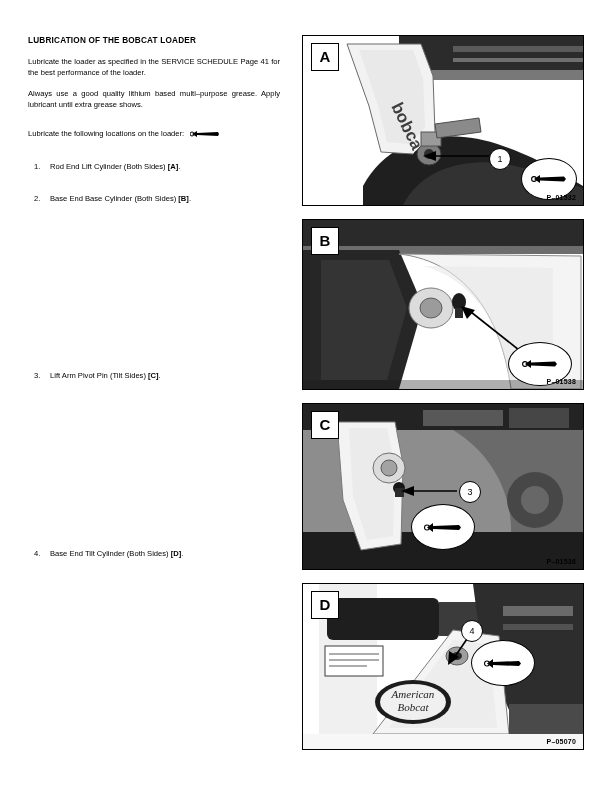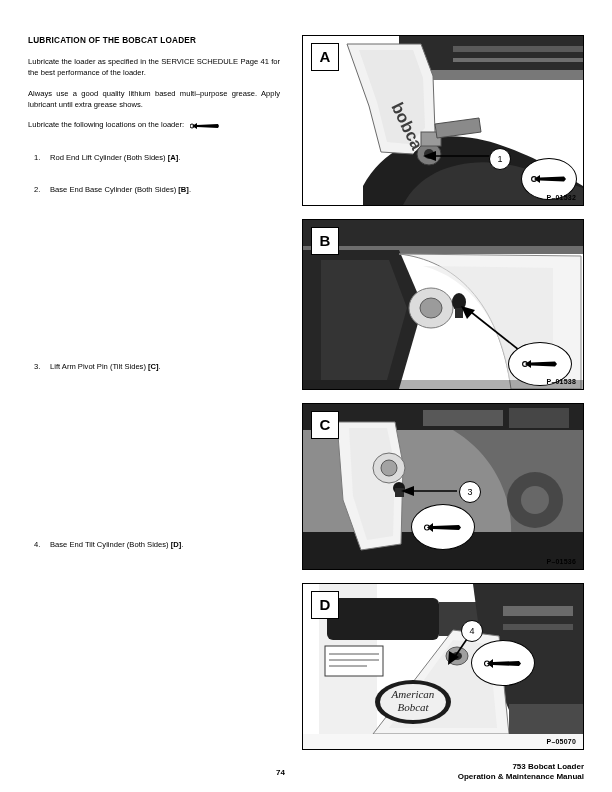--- a/index.html
+++ b/index.html
@@ -38,28 +38,28 @@
   }
   .para {
     font-size: 7.6px;
     line-height: 1.42;
     text-align: justify;
     margin: 0 0 11px 0;
   }
   .para .ital {
   }
   .para.last {
-    margin-bottom: 9px;
+    margin-bottom: 18px;
   }
   .lube-line {
     font-size: 7.6px;
     line-height: 1.42;
     margin: 0 0 6px 0;
     display: flex;
-    align-items: flex-end;
+    align-items: center;
   }
   .grease-glyph {
     display: inline-block;
     margin-left: 6px;
     width: 30px;
     height: 10px;
     position: relative;
   }
   .grease-glyph svg { display: block; }
 
@@ -416,21 +416,14 @@
           <path d="M3 6.5 L9 2 L9 5 L35 4 L37 6.5 L35 9 L9 8 L9 11 Z" fill="#000"></path>
           <circle cx="3" cy="6.5" r="2.5" fill="none" stroke="#000" stroke-width="1.1"></circle>
         </svg>
       </div>
 
       <div class="panel-letter">D</div>
       <div class="photo-code">P–05070</div>
     </div>
   </div>
 
-  <div class="footer">
-    <div class="page-num">74</div>
-    <div class="footer-right">
-      <div>753 Bobcat Loader</div>
-      <div>Operation &amp; Maintenance Manual</div>
-    </div>
-  </div>
 
 </div>
 
 </body></html>

